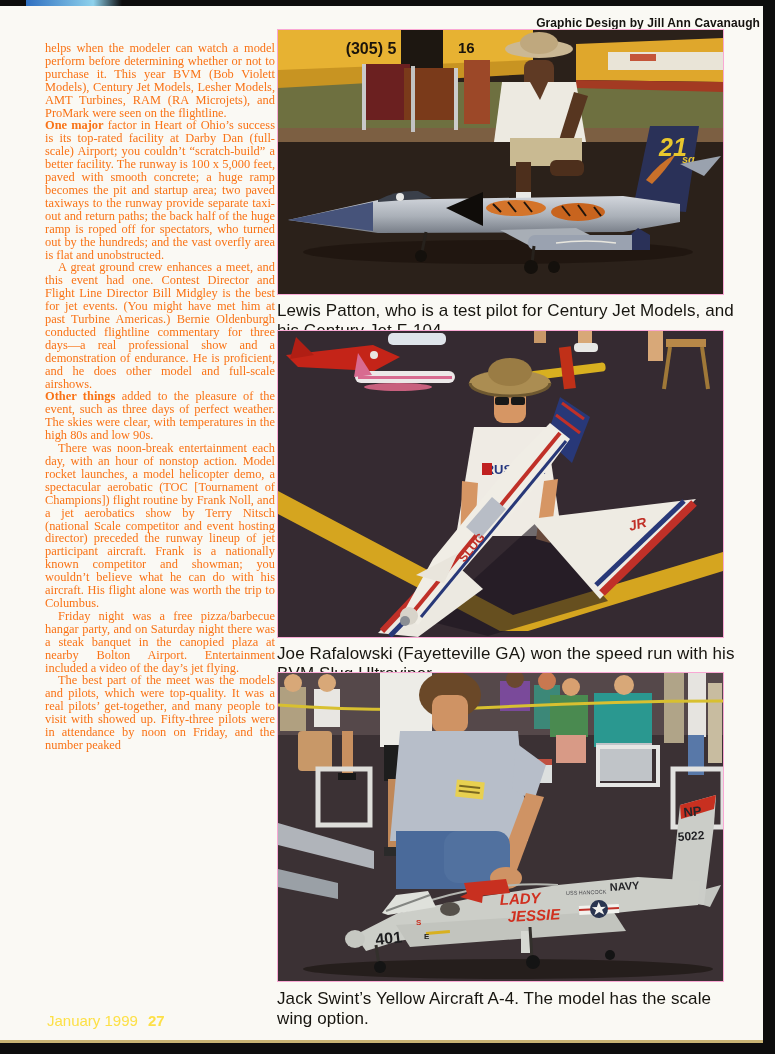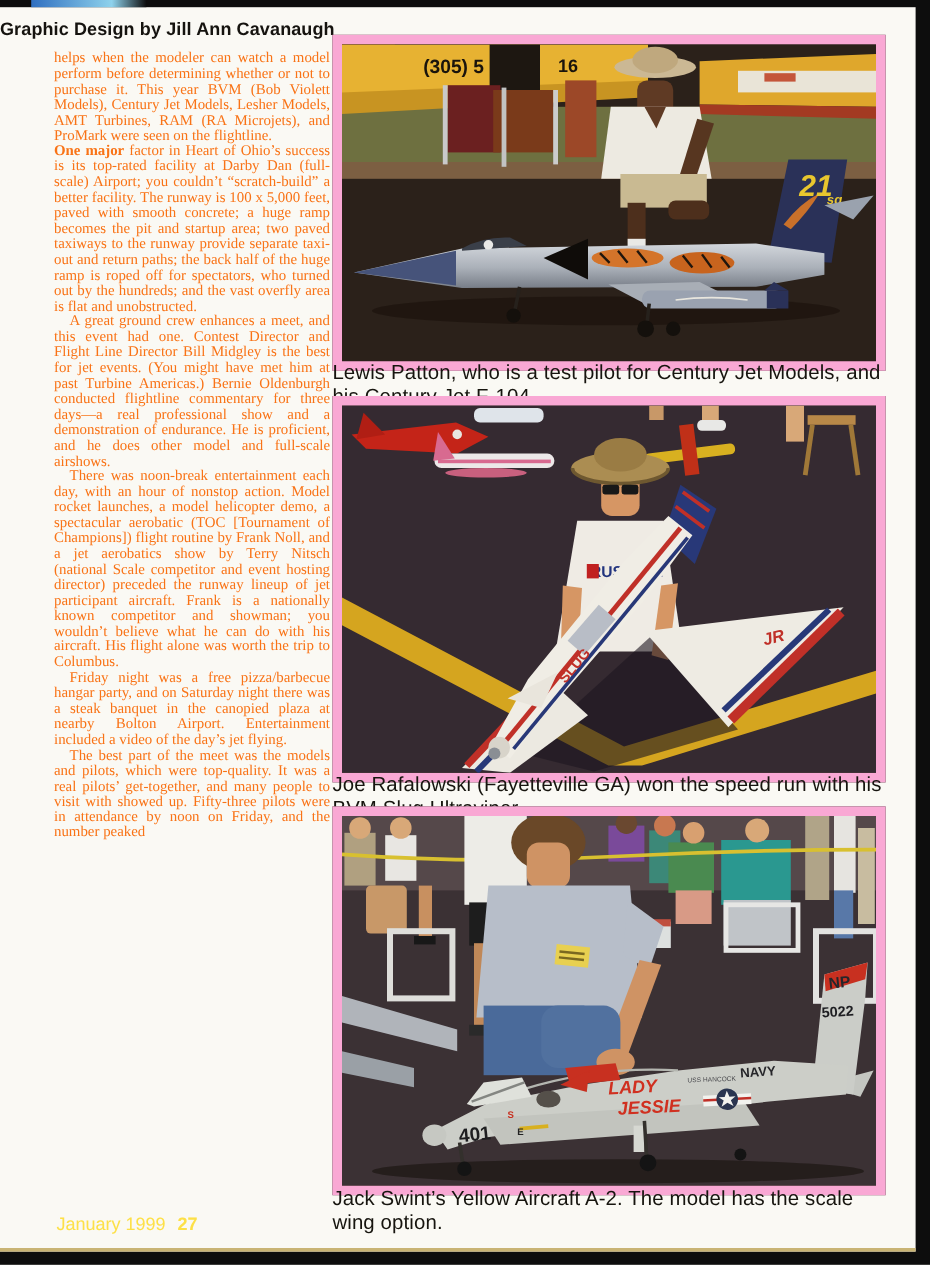--- a/index.html
+++ b/index.html
@@ -10,36 +10,36 @@
   }
   .page{
     position:absolute;left:0;top:6px;width:763px;height:1037px;
     background:#faf9f4;border-bottom:3px solid #c9b474;box-sizing:border-box;
   }
   .scan-streak{
     position:absolute;left:26px;top:0;width:96px;height:6px;
     background:linear-gradient(90deg,#2f6fc0,#8ed2ec 70%,#0d0d0d);
   }
   .credit{
-    position:absolute;top:16px;left:0;width:760px;text-align:left;
-    font-size:15px;font-weight:600;color:#15130f;letter-spacing:0.1px;
+    position:absolute;top:16px;left:0;width:760px;text-align:right;
+    font-size:12px;font-weight:600;color:#15130f;letter-spacing:0.1px;
   }
   .article{
     position:absolute;left:45px;top:42px;width:230px;
     font-family:"Liberation Serif","DejaVu Serif",serif;
     font-size:12.4px;line-height:12.9px;color:#f97316;
     text-align:justify;
   }
   .article p{margin:0;text-indent:13px;}
   .article p.noindent{text-indent:0;}
   .article p.gap{}
   .article strong{font-weight:bold;}
   .photo{
     position:absolute;left:277px;width:445px;
-    border:8px solid #f9a8d4;box-sizing:content-box;background:#2a211c;
+    border:1px solid #f9a8d4;box-sizing:content-box;background:#2a211c;
   }
   .photo svg{display:block;}
   .caption{
     position:absolute;left:277px;width:460px;
     font-size:17px;font-weight:normal;color:#17150f;letter-spacing:0.1px;
   }
   .footer{
     position:absolute;top:1012px;left:0;width:755px;
     font-size:15px;color:#fde047;padding-left:47px;
   }
@@ -51,20 +51,21 @@
 
 <div class="page"></div>
 <div class="scan-streak"></div>
 
 <div class="credit">Graphic Design by Jill Ann Cavanaugh</div>
 
 <div class="article">
   <p class="noindent">helps when the modeler can watch a model perform before determining whether or not to purchase it. This year BVM (Bob Violett Models), Century Jet Models, Lesher Models, AMT Turbines, RAM (RA Microjets), and ProMark were seen on the flightline.</p>
   <p class="noindent gap"><strong>One major</strong><span> factor in Heart of Ohio’s success is its top-rated facility at Darby Dan (full-scale) Airport; you couldn’t “scratch-build” a better facility. The runway is 100 x 5,000 feet, paved with smooth concrete; a huge ramp becomes the pit and startup area; two paved taxiways to the runway provide separate taxi-out and return paths; the back half of the huge ramp is roped off for spectators, who turned out by the hundreds; and the vast overfly area is flat and unobstructed.</span></p>
   <p>A great ground crew enhances a meet, and this event had one. Contest Director and Flight Line Director Bill Midgley is the best for jet events. (You might have met him at past Turbine Americas.) Bernie Oldenburgh conducted flightline commentary for three days—a real professional show and a demonstration of endurance. He is proficient, and he does other model and full-scale airshows.</p>
+  <p class="noindent gap"><strong>Other things</strong><span> added to the pleasure of the event, such as three days of perfect weather. The skies were clear, with temperatures in the high 80s and low 90s.</span></p>
   <p>There was noon-break entertainment each day, with an hour of nonstop action. Model rocket launches, a model helicopter demo, a spectacular aerobatic (TOC [Tournament of Champions]) flight routine by Frank Noll, and a jet aerobatics show by Terry Nitsch (national Scale competitor and event hosting director) preceded the runway lineup of jet participant aircraft. Frank is a nationally known competitor and showman; you wouldn’t believe what he can do with his aircraft. His flight alone was worth the trip to Columbus.</p>
   <p>Friday night was a free pizza/barbecue hangar party, and on Saturday night there was a steak banquet in the canopied plaza at nearby Bolton Airport. Entertainment included a video of the day’s jet flying.</p>
   <p>The best part of the meet was the models and pilots, which were top-quality. It was a real pilots’ get-together, and many people to visit with showed up. Fifty-three pilots were in attendance by noon on Friday, and the number peaked</p>
 </div>
 
 <div class="photo" style="top:29px;height:264px;">
 <svg width="445" height="264" viewBox="0 0 445 264" preserveAspectRatio="none">
   <rect width="445" height="264" fill="#2b211a"></rect>
   <g>
     <rect x="0" y="52" width="445" height="52" fill="#6e7040"></rect>
@@ -291,17 +292,17 @@
     <text x="146" y="266" font-size="8" font-weight="bold" fill="#222">E</text>
     <line x1="98" y1="272" x2="101" y2="292" stroke="#33302c" stroke-width="3"></line>
     <circle cx="102" cy="294" r="6" fill="#141414"></circle>
     <rect x="243" y="258" width="9" height="22" fill="#d6d8d2"></rect>
     <line x1="252" y1="254" x2="254" y2="286" stroke="#33302c" stroke-width="3"></line>
     <circle cx="255" cy="289" r="7" fill="#141414"></circle>
     <circle cx="332" cy="282" r="5" fill="#141414"></circle>
   </g>
 </svg>
 </div>
-<div class="caption" style="top:989px;">Jack Swint’s Yellow Aircraft A-2. The model has the scale wing option.</div>
+<div class="caption" style="top:989px;">Jack Swint’s Yellow Aircraft A-4. The model has the scale wing option.</div>
 
 <div class="footer">
   <span>January 1999</span><span class="pagenum">27</span>
 </div>
 
 </body></html>

